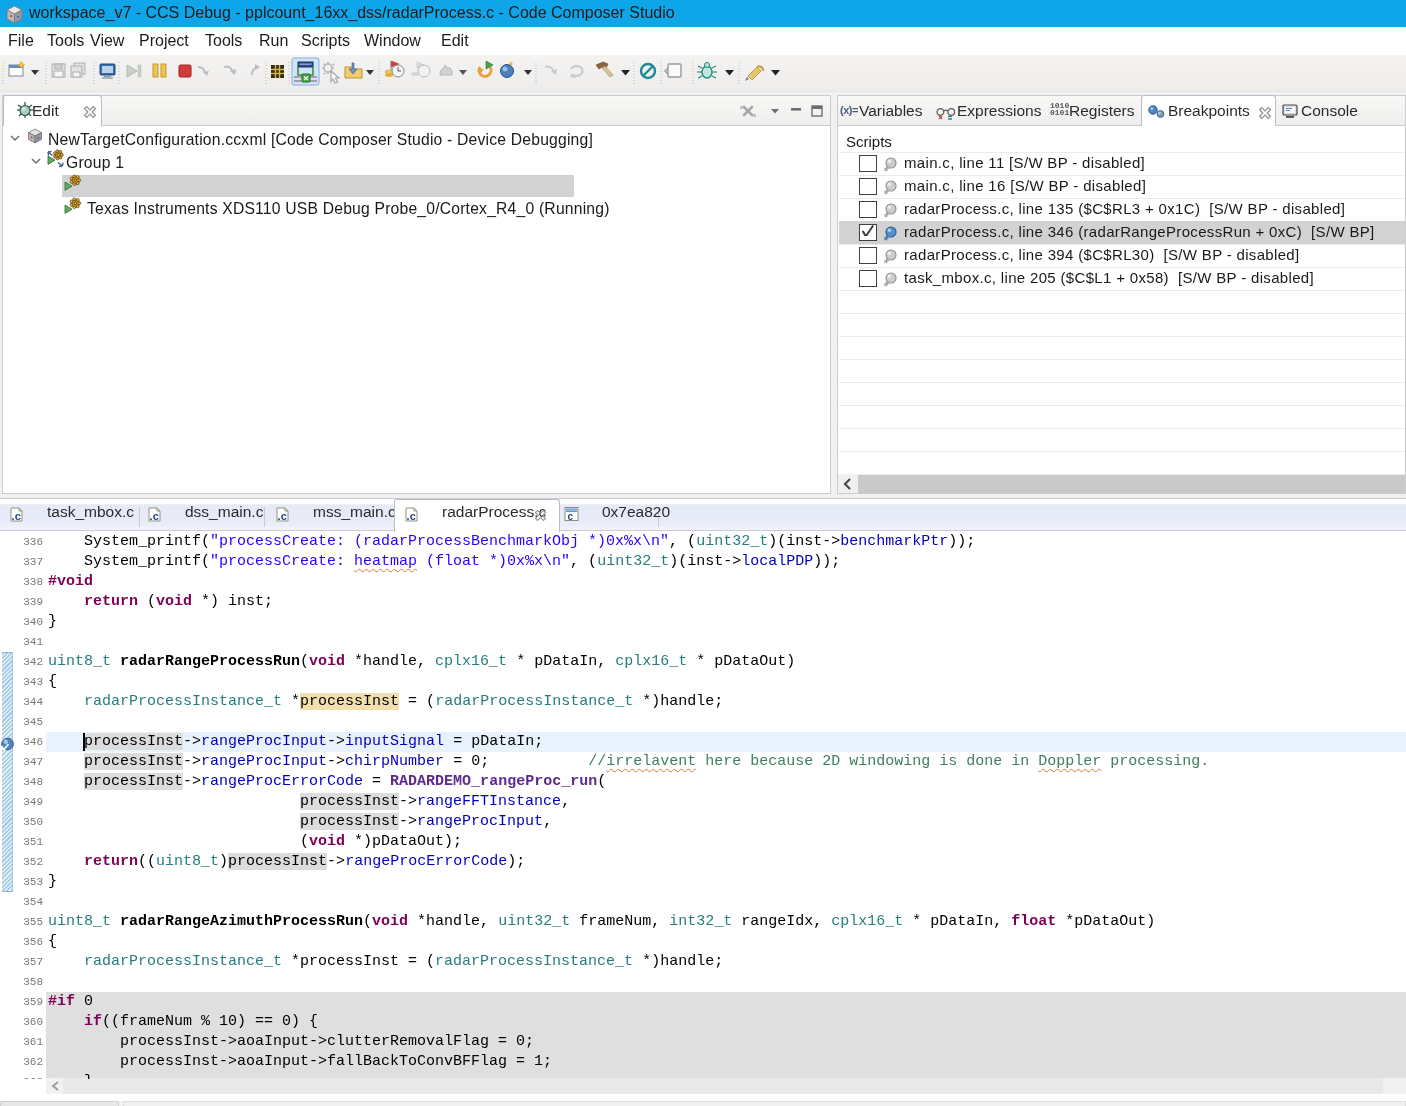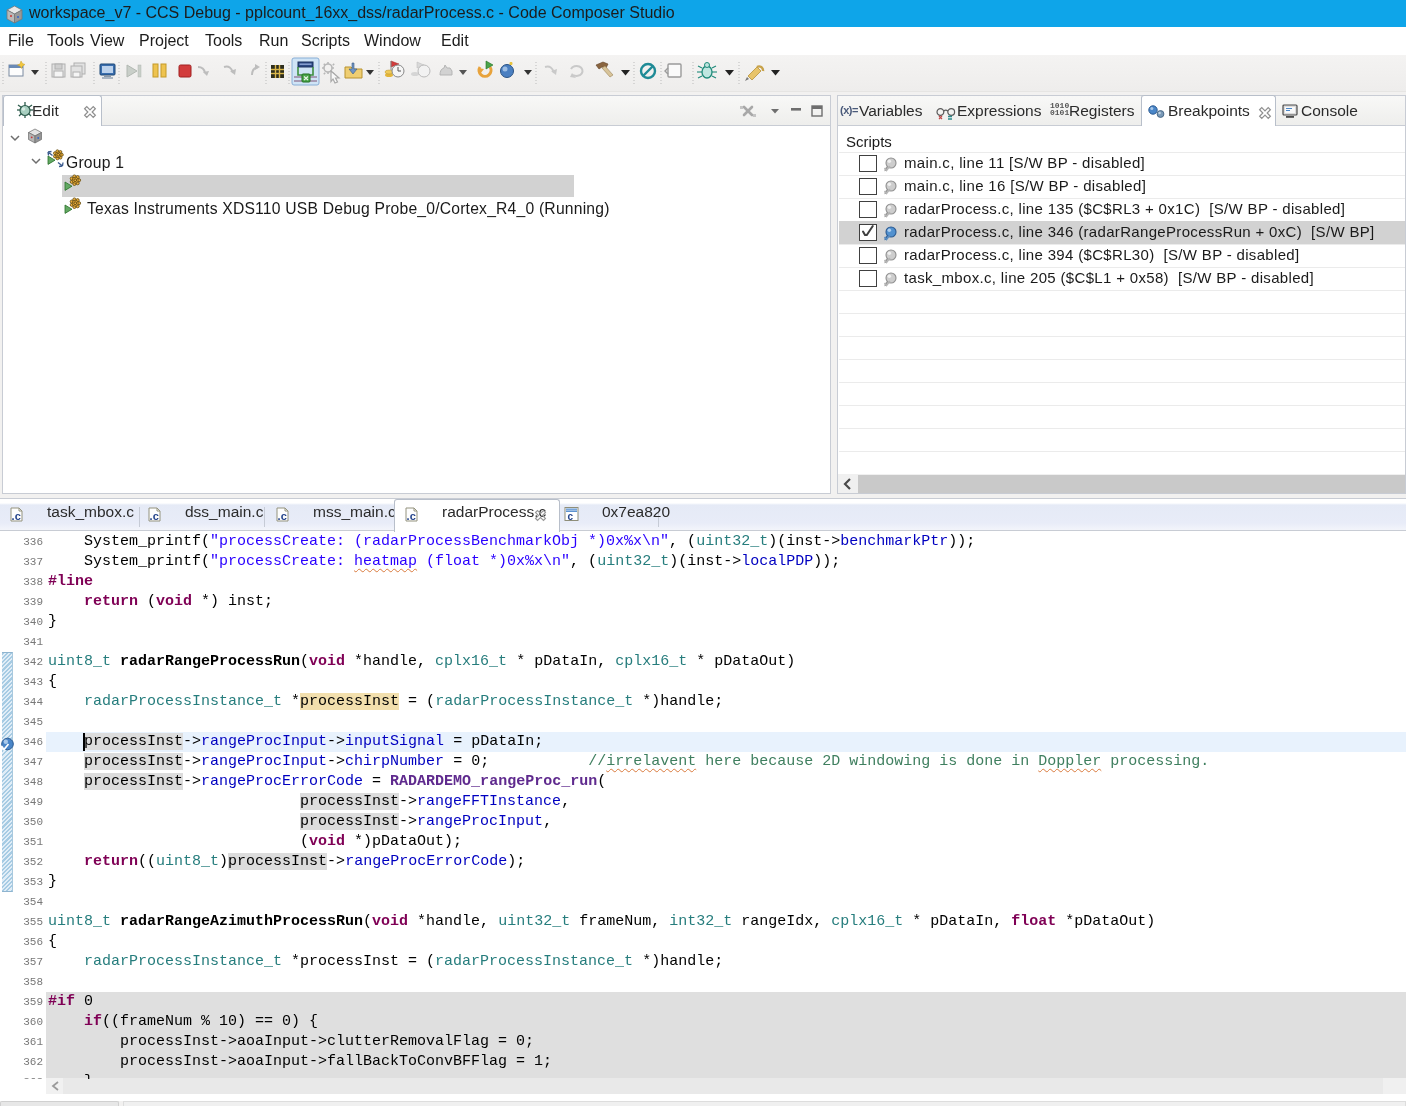--- a/index.html
+++ b/index.html
@@ -258,20 +258,21 @@
         <path d="M24 28 l4 4 4 -4"></path>
       </g>
   </svg>
   <svg style="left:24px;top:32px" width="16" height="16" viewBox="0 0 16 16">
     <polygon points="8,1 14.5,4.5 8,8 1.5,4.5" fill="#e4e4e4" stroke="#6a6a6a" stroke-width="0.7"></polygon>
     <polygon points="1.5,4.5 8,8 8,15 1.5,11.5" fill="#b5b5b5" stroke="#6a6a6a" stroke-width="0.7"></polygon>
     <polygon points="14.5,4.5 8,8 8,15 14.5,11.5" fill="#969696" stroke="#6a6a6a" stroke-width="0.7"></polygon>
     <circle cx="4.7" cy="9.3" r="0.9" fill="#c33"></circle>
       <circle cx="11.2" cy="10" r="0.9" fill="#36c"></circle>
   </svg>
+  <div class="trow" style="top:35px;left:45px">NewTargetConfiguration.ccxml [Code Composer Studio - Device Debugging]</div>
   <svg style="left:43px;top:53px" width="19" height="19" viewBox="0 0 19 19">
     <path d="M2 3 l4.5 3.5 m-4.5 -3.5 l3.5 -0.5 m-3.5 0.5 l0.5 3.5" stroke="#3a5a8e" stroke-width="1.3" fill="none"></path>
     <path d="M16.5 17 l-4.5 -3.5 m4.5 3.5 l-3.5 0.5 m3.5 -0.5 l0.5 -3.5" stroke="#3a5a8e" stroke-width="1.3" fill="none"></path>
     <path d="M2 7 l7 4.2 -7 4.2 z" fill="#63a963" stroke="#2a702a" stroke-width="0.8"></path>
     <circle cx="15.8" cy="5.8" r="1.5" fill="#eeaf3a" stroke="#5f4a12" stroke-width="0.8"></circle>
       <circle cx="14.4" cy="8.6" r="1.5" fill="#eeaf3a" stroke="#5f4a12" stroke-width="0.8"></circle>
       <circle cx="11.4" cy="9.3" r="1.5" fill="#eeaf3a" stroke="#5f4a12" stroke-width="0.8"></circle>
       <circle cx="9.0" cy="7.4" r="1.5" fill="#eeaf3a" stroke="#5f4a12" stroke-width="0.8"></circle>
       <circle cx="9.0" cy="4.2" r="1.5" fill="#eeaf3a" stroke="#5f4a12" stroke-width="0.8"></circle>
       <circle cx="11.4" cy="2.3" r="1.5" fill="#eeaf3a" stroke="#5f4a12" stroke-width="0.8"></circle>
@@ -487,21 +488,21 @@
 356
 357
 358
 359
 360
 361
 362
 363</pre>
     <pre id="ctext">    System_printf(<span class="s">"processCreate: (radarProcessBenchmarkObj *)0x%x\n"</span>, (<span class="t">uint32_t</span>)(inst-&gt;<span class="f">benchmarkPtr</span>));
     System_printf(<span class="s">"processCreate: <span class="sq">heatmap</span> (float *)0x%x\n"</span>, (<span class="t">uint32_t</span>)(inst-&gt;<span class="f">localPDP</span>));
-<span class="k">#line</span>
+<span class="k">#void</span>
     <span class="k">return</span> (<span class="k">void</span> *) inst;
 }
 
 <span class="t">uint8_t</span> <span class="bb">radarRangeProcessRun</span>(<span class="k">void</span> *handle, <span class="t">cplx16_t</span> * pDataIn, <span class="t">cplx16_t</span> * pDataOut)
 {
     <span class="t">radarProcessInstance_t</span> *<span class="ow">processInst</span> = (<span class="t">radarProcessInstance_t</span> *)handle;
 
     <span class="og">processInst</span>-&gt;<span class="f">rangeProcInput</span>-&gt;<span class="f">inputSignal</span> = pDataIn;
     <span class="og">processInst</span>-&gt;<span class="f">rangeProcInput</span>-&gt;<span class="f">chirpNumber</span> = 0;           <span class="cm">//<span class="sq">irrelavent</span> here because 2D windowing is done in <span class="sq">Doppler</span> processing.</span>
     <span class="og">processInst</span>-&gt;<span class="f">rangeProcErrorCode</span> = <span class="mm">RADARDEMO_rangeProc_run</span>(

